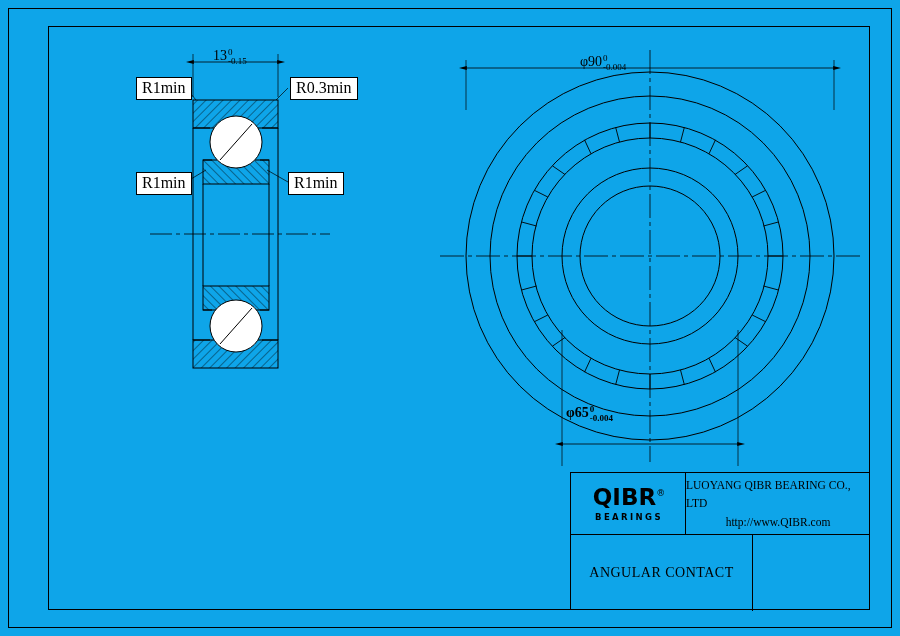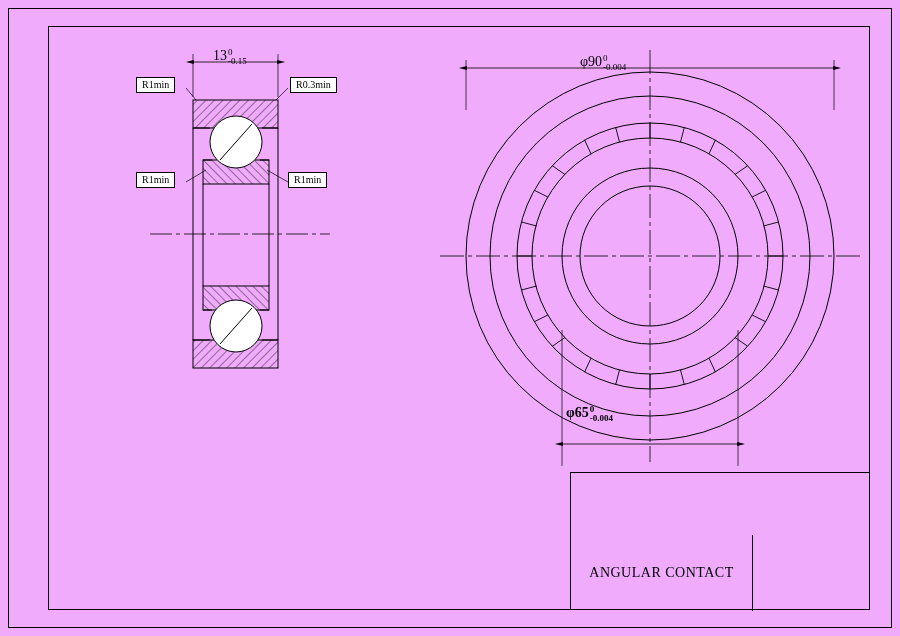--- a/index.html
+++ b/index.html
@@ -11,21 +11,21 @@
     width: 900px;
     height: 636px;
     font-family: "Liberation Serif", serif;
     color: #000000;
     overflow: hidden;
   }
   #sheet {
     position: relative;
     width: 900px;
     height: 636px;
-    background: #f0abfc;
+    background: #0ea5e9;
   }
   .frame-outer {
     position: absolute;
     left: 8px;
     top: 8px;
     width: 884px;
     height: 620px;
     border: 1px solid #000;
     box-sizing: border-box;
   }
@@ -61,21 +61,21 @@
     margin-left: 1px;
     position: relative;
     top: 1px;
   }
   .tolstack .up { display: block; }
   .tolstack .lo { display: block; }
   .boxlabel {
     position: absolute;
     border: 1px solid #000;
     background: #fff;
-    font-size: 10px;
+    font-size: 16px;
     font-family: "Liberation Serif", serif;
     padding: 1px 5px 2px 5px;
     line-height: 1.1;
     white-space: nowrap;
   }
   
   .titleblock {
     position: absolute;
     left: 570px;
     top: 472px;
@@ -295,20 +295,30 @@
   <div class="dimtext" style="left:566px; top:404px;font-weight:bold;">
     <span>φ65</span><span class="tolstack"><span class="up">0</span><span class="lo">-0.004</span></span>
   </div>
 
   <div class="boxlabel" style="left:136px; top:77px;">R1min</div>
   <div class="boxlabel" style="left:283px; top:77px;margin-left:7px;">R0.3min</div>
   <div class="boxlabel" style="left:136px; top:172px;">R1min</div>
   <div class="boxlabel" style="left:288px; top:172px;">R1min</div>
 
   <div class="titleblock">
+    <div class="tb-top">
+      <div class="tb-logo">
+        <div class="logo-main"><span>QIBR</span><span class="logo-reg">®</span></div>
+        <div class="logo-sub">BEARINGS</div>
+      </div>
+      <div class="tb-company">
+        <div>LUOYANG QIBR BEARING CO., LTD</div>
+        <div>http://www.QIBR.com</div>
+      </div>
+    </div>
     <div class="tb-bottom">
       <div class="tb-product">
         <div>ANGULAR CONTACT</div>
       </div>
     </div>
   </div>
 
 </div>
 
 </body></html>

